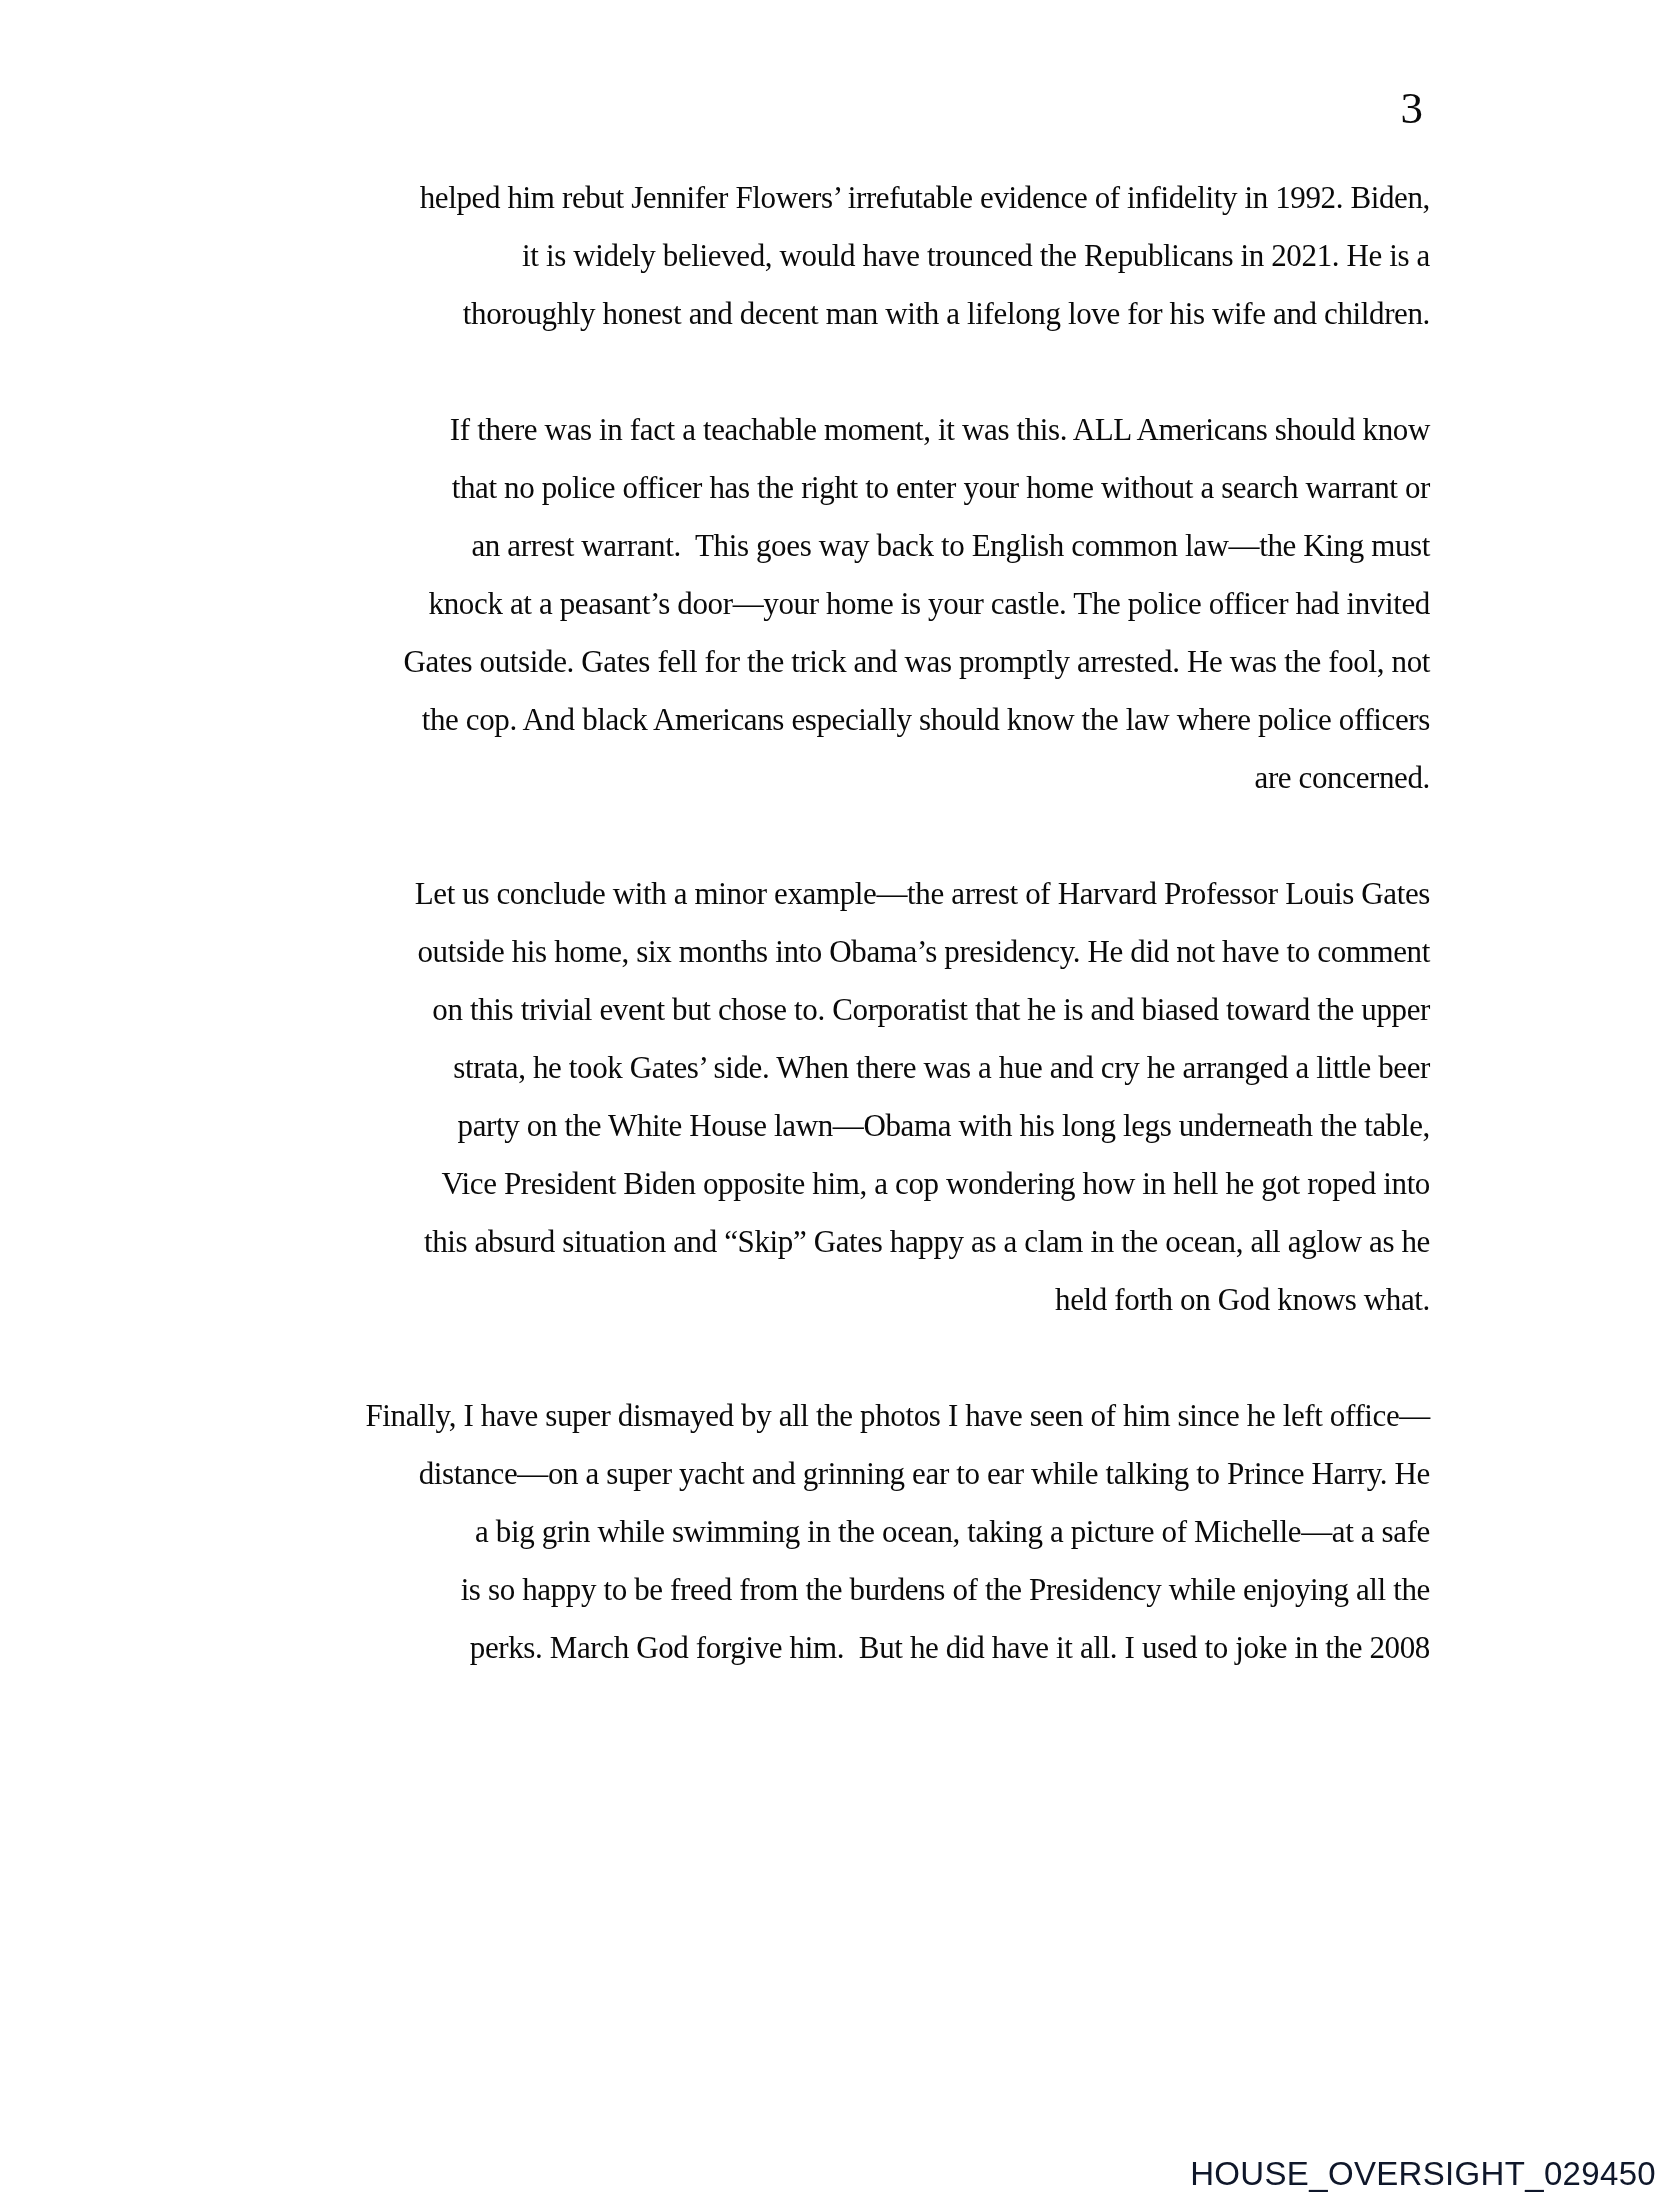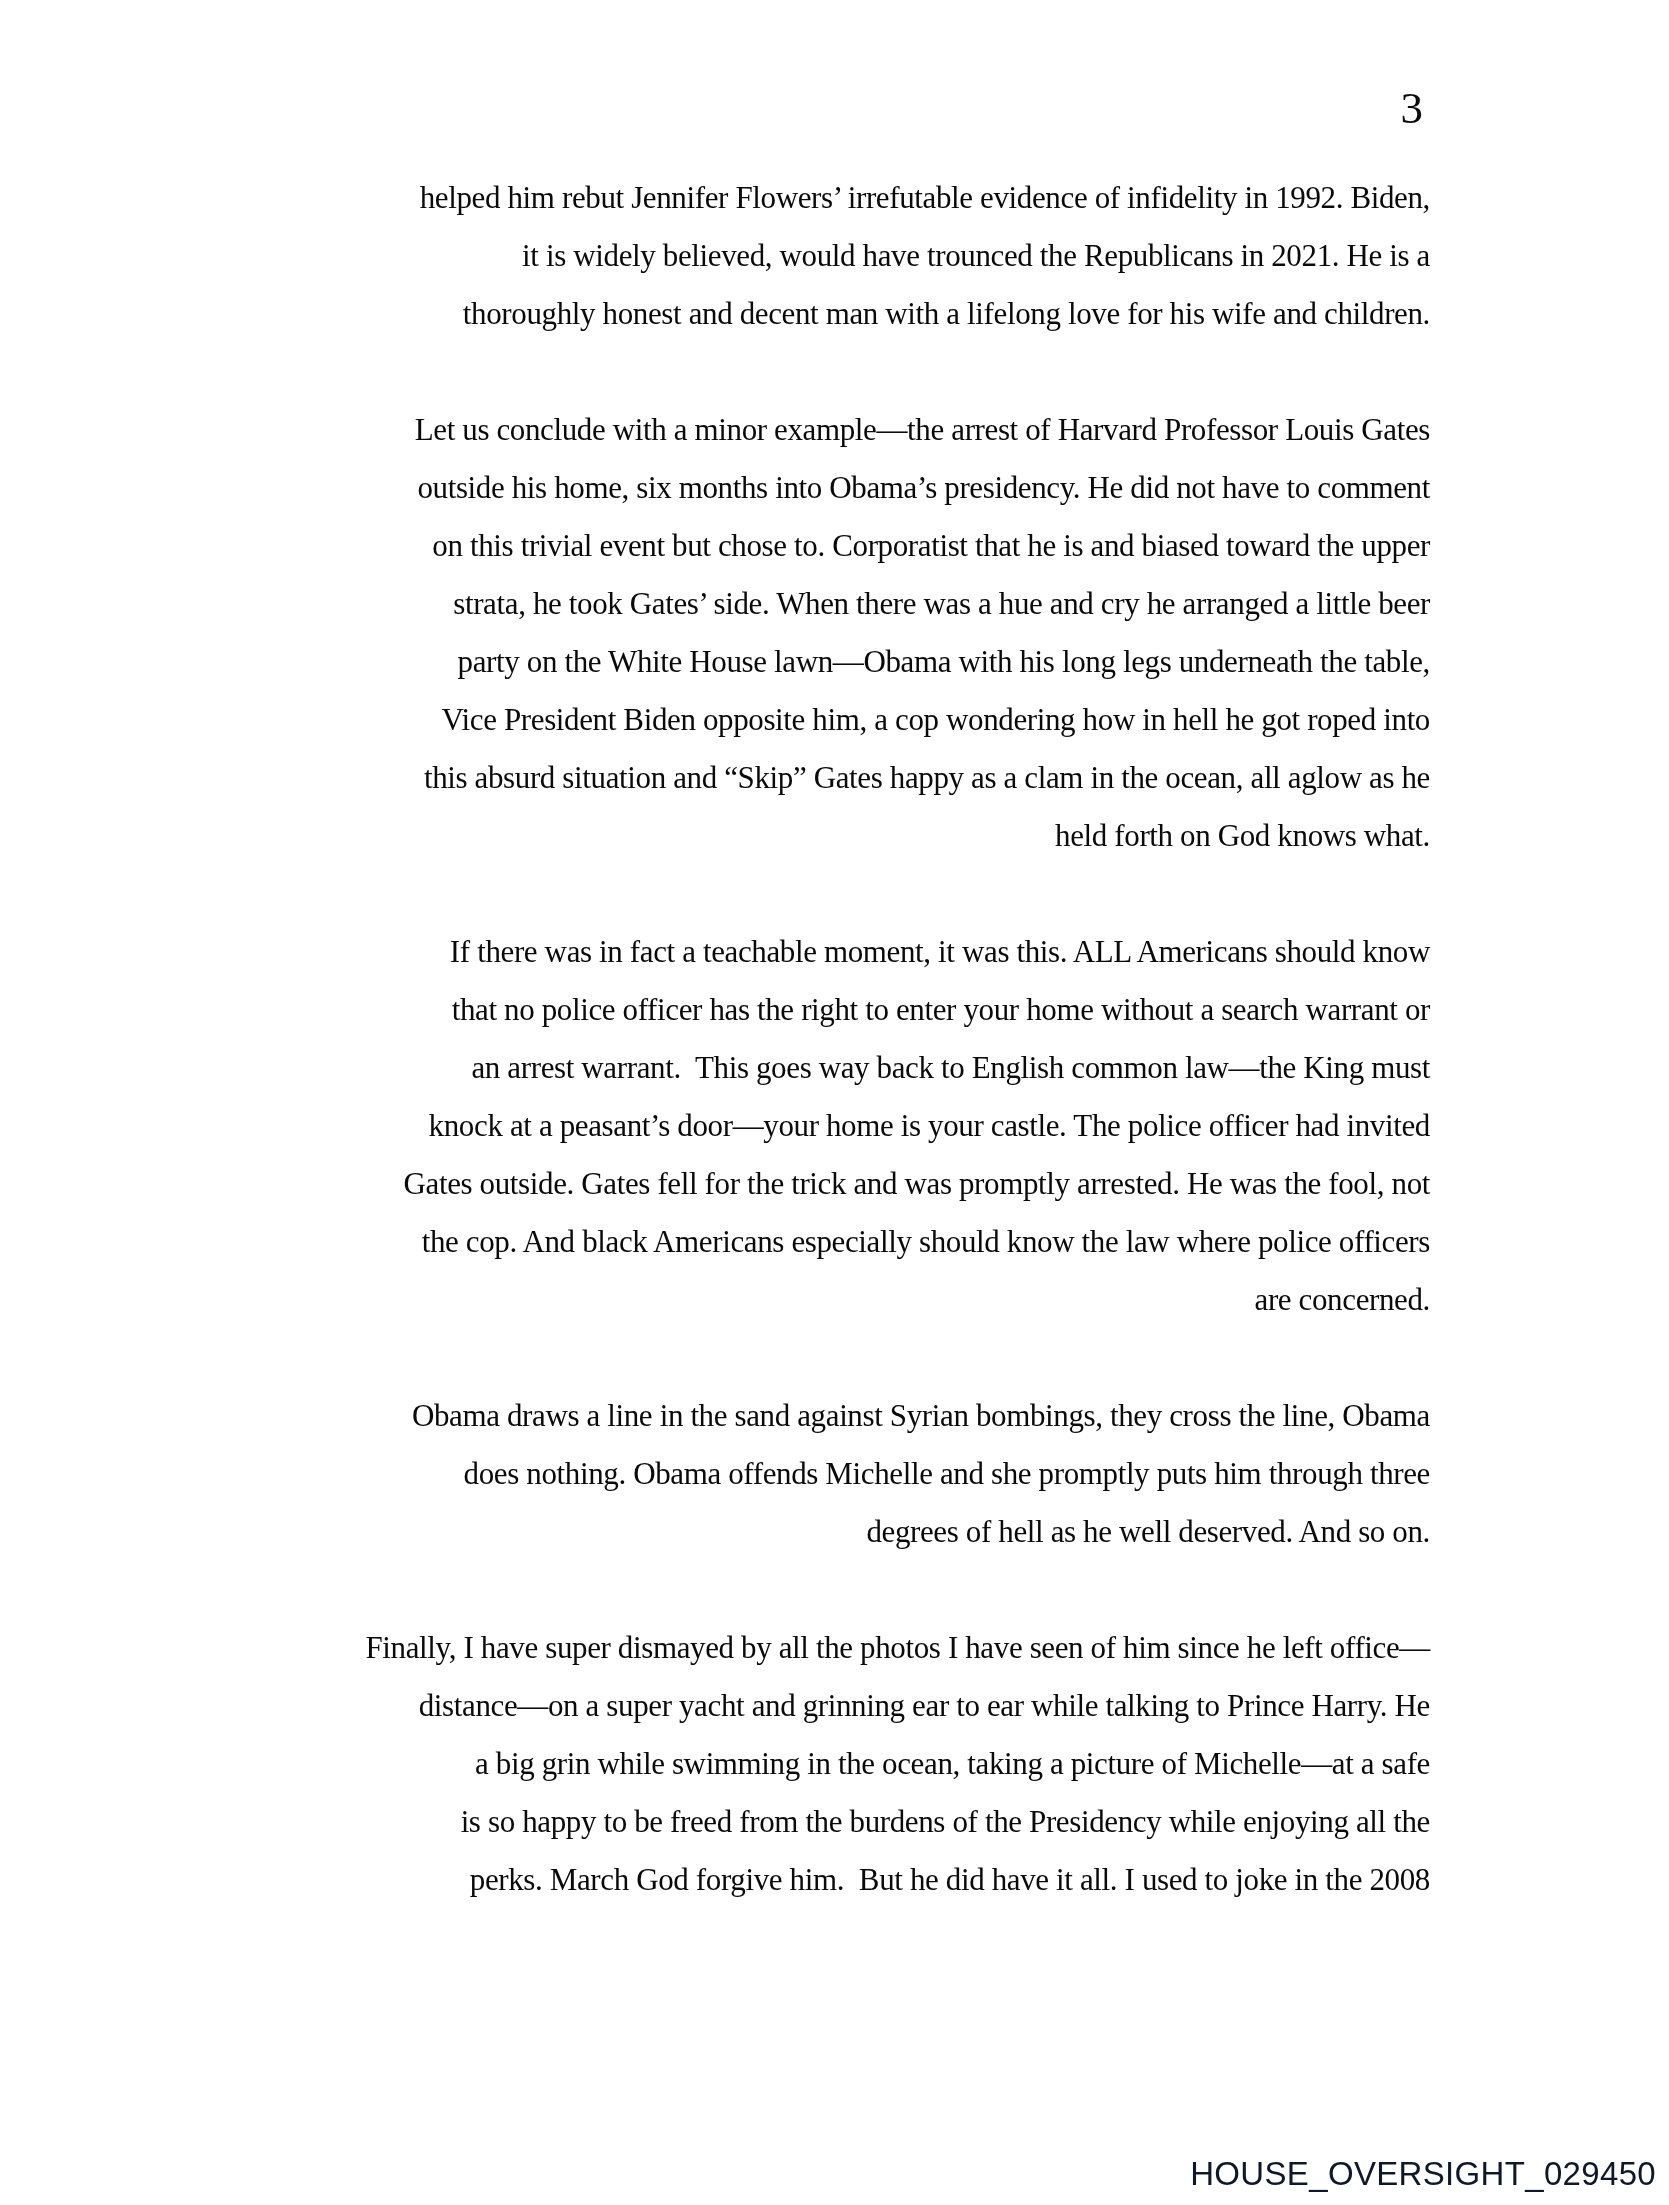--- a/index.html
+++ b/index.html
@@ -57,42 +57,37 @@
     <span>3</span>
   </div>
 
   <div class="body-text">
       <div class="paragraph">
         <div class="line">helped him rebut Jennifer Flowers’ irrefutable evidence of infidelity in 1992. Biden,</div>
         <div class="line">it is widely believed, would have trounced the Republicans in 2021. He is a</div>
         <div class="line">thoroughly honest and decent man with a lifelong love for his wife and children.</div>
       </div>
       <div class="paragraph">
-        <div class="line">Let us conclude with a minor example—the arrest of Harvard Professor Louis Gates</div>
-        <div class="line">outside his home, six months into Obama’s presidency. He did not have to comment</div>
-        <div class="line">on this trivial event but chose to. Corporatist that he is and biased toward the upper</div>
-        <div class="line">strata, he took Gates’ side. When there was a hue and cry he arranged a little beer</div>
-        <div class="line">party on the White House lawn—Obama with his long legs underneath the table,</div>
-        <div class="line">Vice President Biden opposite him, a cop wondering how in hell he got roped into</div>
-        <div class="line">this absurd situation and “Skip” Gates happy as a clam in the ocean, all aglow as he</div>
-        <div class="line">held forth on God knows what.</div>
-      </div>
-      <div class="paragraph">
         <div class="line">If there was in fact a teachable moment, it was this. ALL Americans should know</div>
         <div class="line">that no police officer has the right to enter your home without a search warrant or</div>
         <div class="line">an arrest warrant.  This goes way back to English common law—the King must</div>
         <div class="line">knock at a peasant’s door—your home is your castle. The police officer had invited</div>
         <div class="line">Gates outside. Gates fell for the trick and was promptly arrested. He was the fool, not</div>
         <div class="line">the cop. And black Americans especially should know the law where police officers</div>
         <div class="line">are concerned.</div>
       </div>
       <div class="paragraph">
-        <div class="line">Obama draws a line in the sand against Syrian bombings, they cross the line, Obama</div>
-        <div class="line">does nothing. Obama offends Michelle and she promptly puts him through three</div>
-        <div class="line">degrees of hell as he well deserved. And so on.</div>
+        <div class="line">Let us conclude with a minor example—the arrest of Harvard Professor Louis Gates</div>
+        <div class="line">outside his home, six months into Obama’s presidency. He did not have to comment</div>
+        <div class="line">on this trivial event but chose to. Corporatist that he is and biased toward the upper</div>
+        <div class="line">strata, he took Gates’ side. When there was a hue and cry he arranged a little beer</div>
+        <div class="line">party on the White House lawn—Obama with his long legs underneath the table,</div>
+        <div class="line">Vice President Biden opposite him, a cop wondering how in hell he got roped into</div>
+        <div class="line">this absurd situation and “Skip” Gates happy as a clam in the ocean, all aglow as he</div>
+        <div class="line">held forth on God knows what.</div>
       </div>
       <div class="paragraph">
         <div class="line">Finally, I have super dismayed by all the photos I have seen of him since he left office—</div>
         <div class="line">distance—on a super yacht and grinning ear to ear while talking to Prince Harry. He</div>
         <div class="line">a big grin while swimming in the ocean, taking a picture of Michelle—at a safe</div>
         <div class="line">is so happy to be freed from the burdens of the Presidency while enjoying all the</div>
         <div class="line">perks. March God forgive him.  But he did have it all. I used to joke in the 2008</div>
       </div>
     </div>
 

